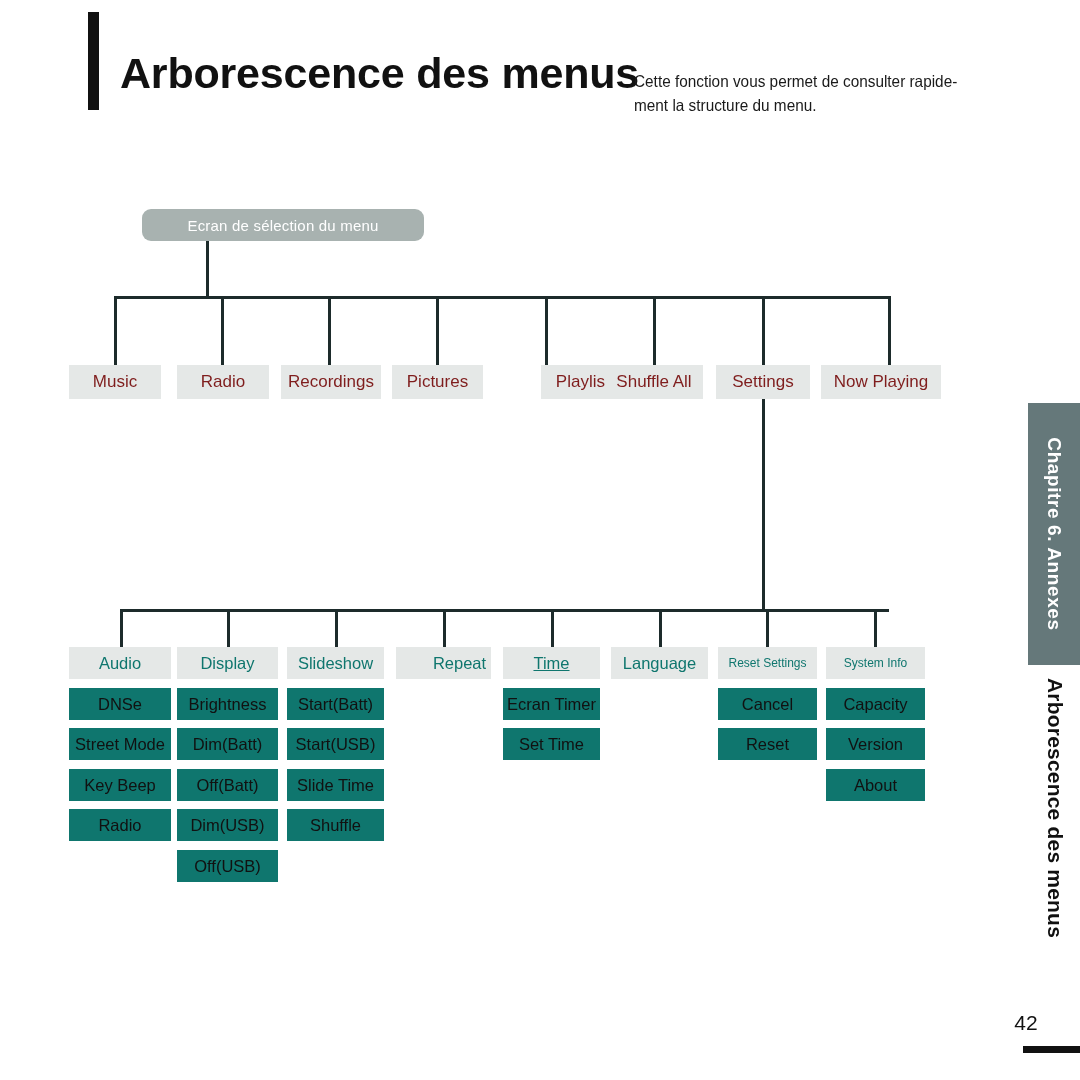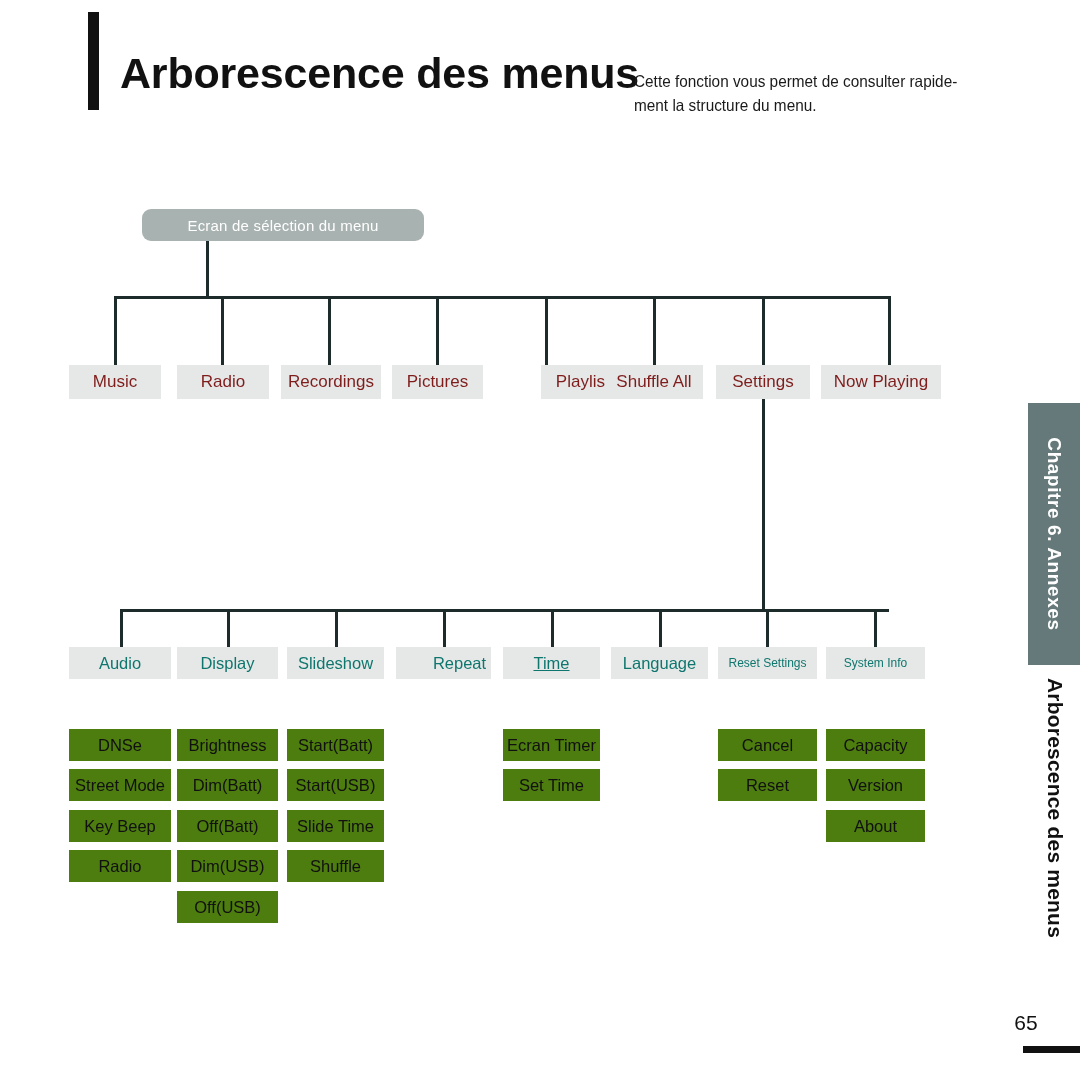--- a/index.html
+++ b/index.html
@@ -77,25 +77,24 @@
     height: 34px;
     top: 365px;
   }
   .col-head {
     background: #e5e8e7;
     color: #0f766e;
     font-size: 16.5px;
     height: 32px;
   }
   .col-item {
-    background: #4d7c0f;
+    background: #0f766e;
     color: #111111;
     font-size: 16.5px;
     height: 32px;
-    margin-top: 41px;
   }
   .col-head.small, .col-item.small { font-size: 12px; }
 
   
   .conn {
     position: absolute;
     background: #1d2b2b;
   }
   .vline { width: 2.5px; }
   .hline { height: 2.5px; }
@@ -251,14 +250,14 @@
 </div>
 
 <div id="chapter-tab">
   <div id="chapter-tab-label">Chapitre 6.  Annexes</div>
 </div>
 
 <div id="section-label-wrap">
   <div id="section-label">Arborescence des menus</div>
 </div>
 
-<div id="page-number">65</div>
+<div id="page-number">42</div>
 <div id="footer-rule"></div>
 
 </body></html>

